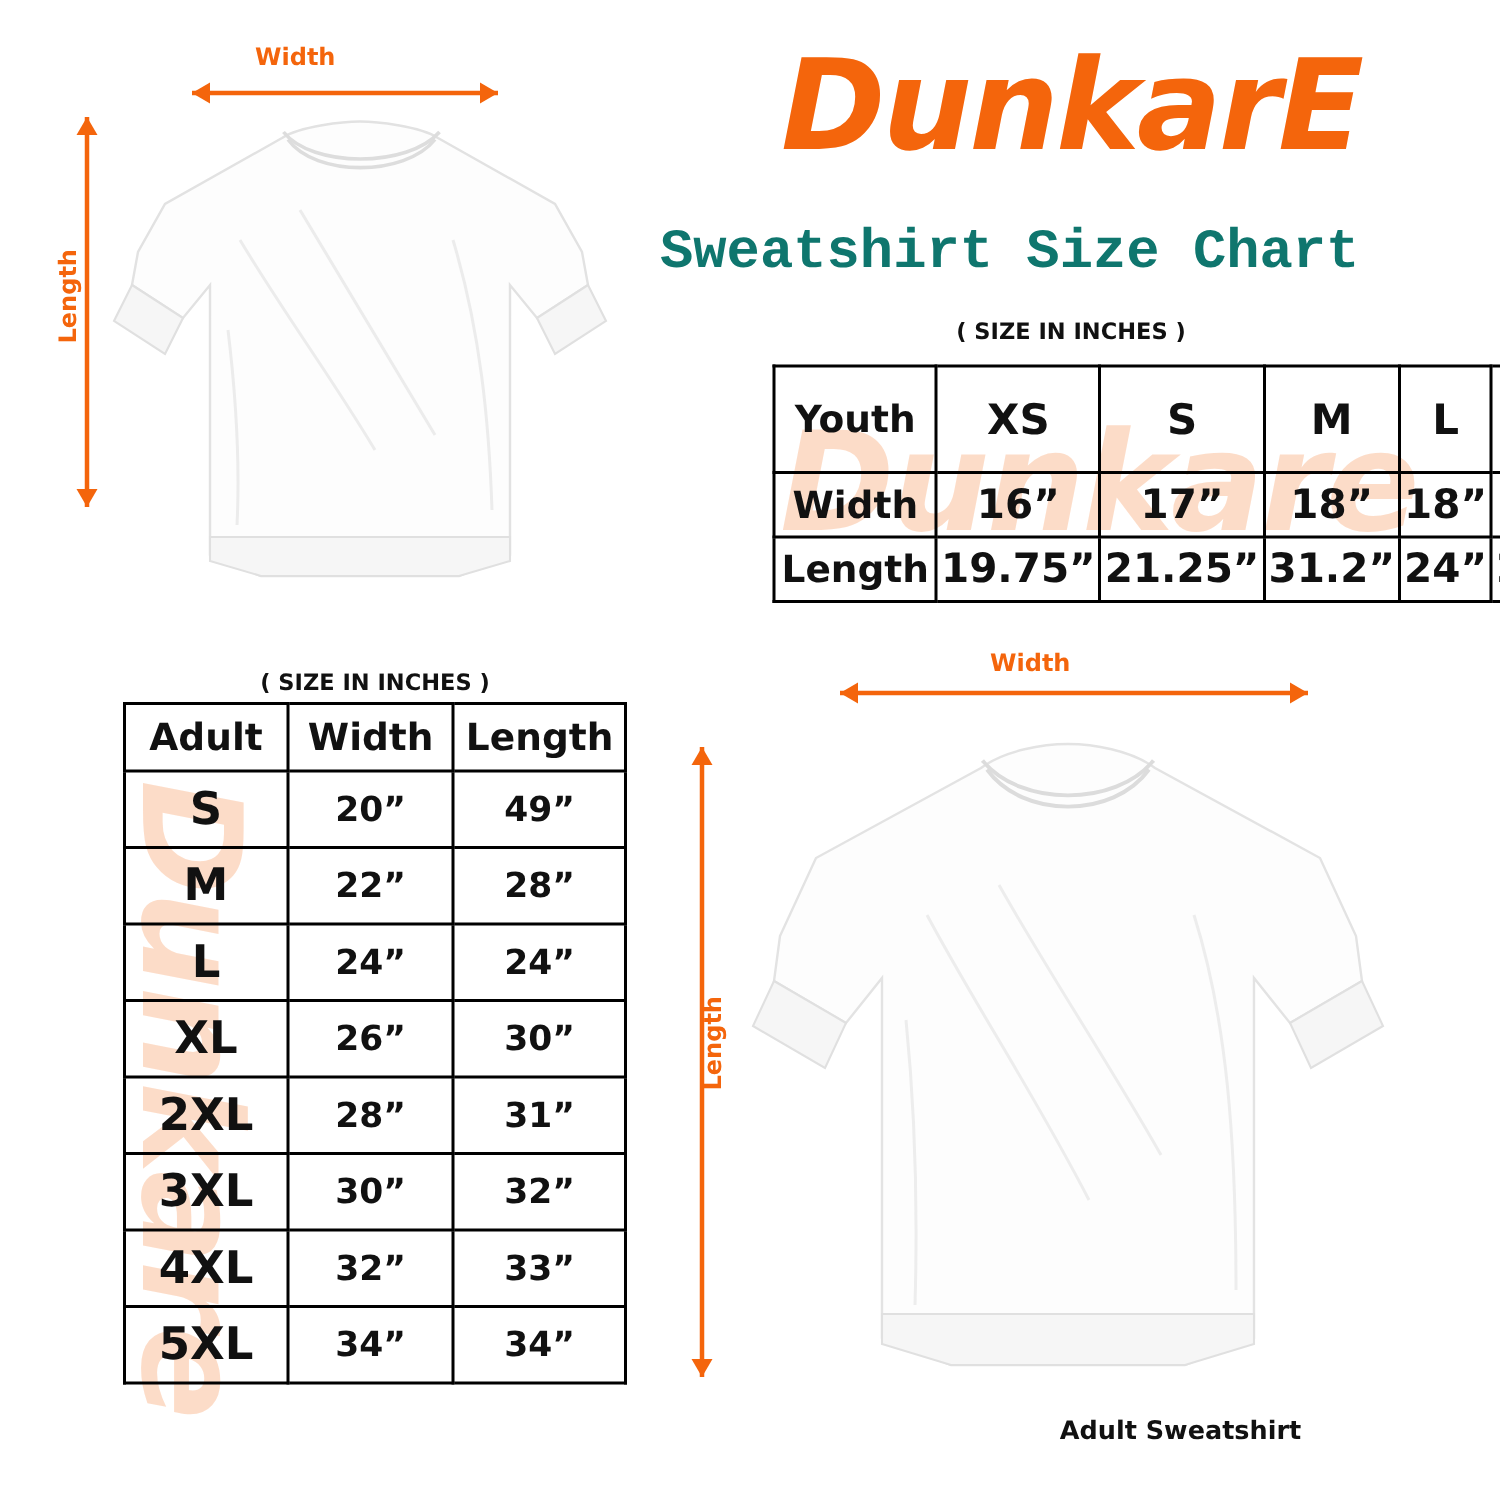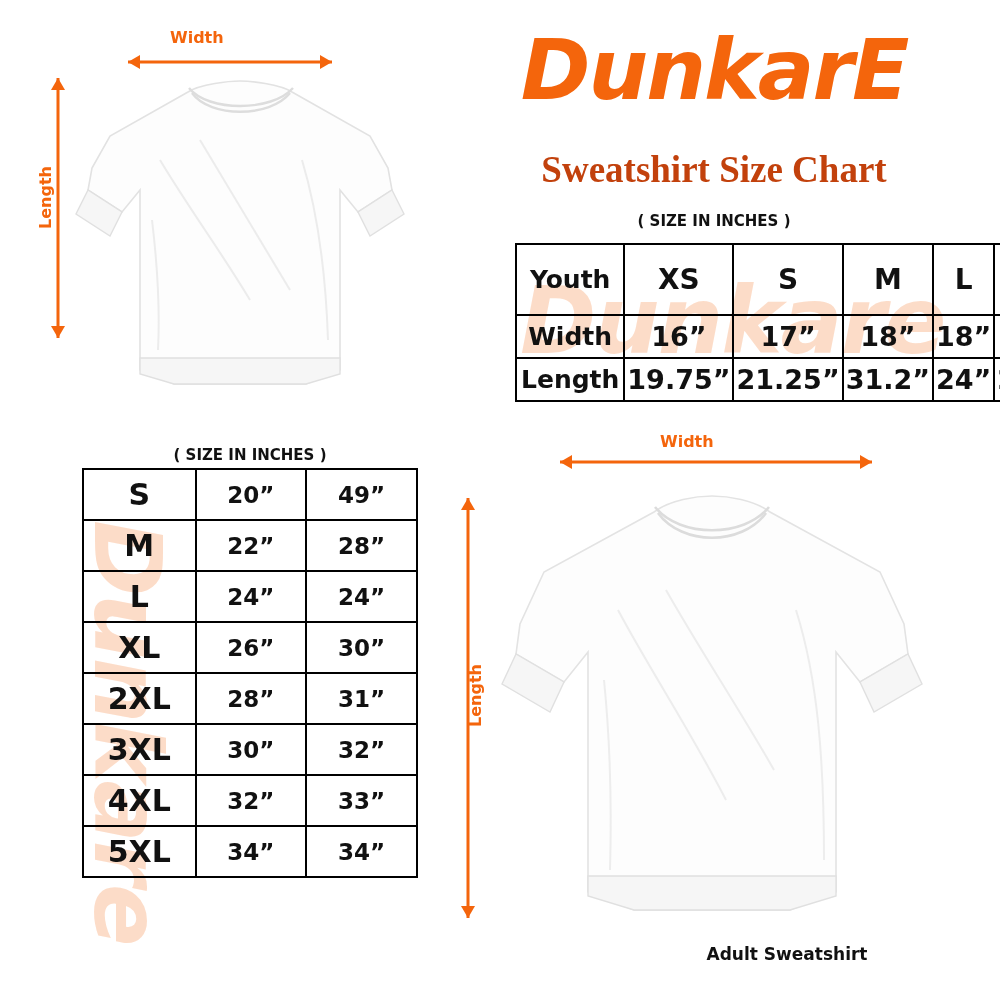--- a/index.html
+++ b/index.html
@@ -32,25 +32,25 @@
     font-size: 84px;
     letter-spacing: -2px;
     color: #F4650C;
     line-height: 1;
   }
   .chart-title {
     position: absolute;
     left: 440px;
     top: 148px;
     width: 548px;
-    text-align: center;
-    font-family: Liberation Serif, serif;
+    text-align: left;
+    font-family: Liberation Mono, monospace;
     font-weight: bold;
     font-size: 37px;
-    color: #c2410c;
+    color: #0f766e;
   }
   .units-youth {
     position: absolute;
     left: 440px;
     top: 212px;
     width: 548px;
     text-align: center;
     font-family: "DejaVu Sans", sans-serif;
     font-weight: bold;
     font-size: 15px;
@@ -275,20 +275,25 @@
     </tbody>
   </table>
 
   <div class="units-adult">( SIZE IN INCHES )</div>
 
   <div class="wm wm-bottom">Dunkare</div>
 
   <table id="adult-table">
     <tbody>
       <tr>
+        <td class="hdr">Adult</td>
+        <td class="hdr">Width</td>
+        <td class="hdr">Length</td>
+      </tr>
+      <tr>
         <td class="size">S</td>
         <td class="val">20”</td>
         <td class="val">49”</td>
       </tr>
       <tr>
         <td class="size">M</td>
         <td class="val">22”</td>
         <td class="val">28”</td>
       </tr>
       <tr>

